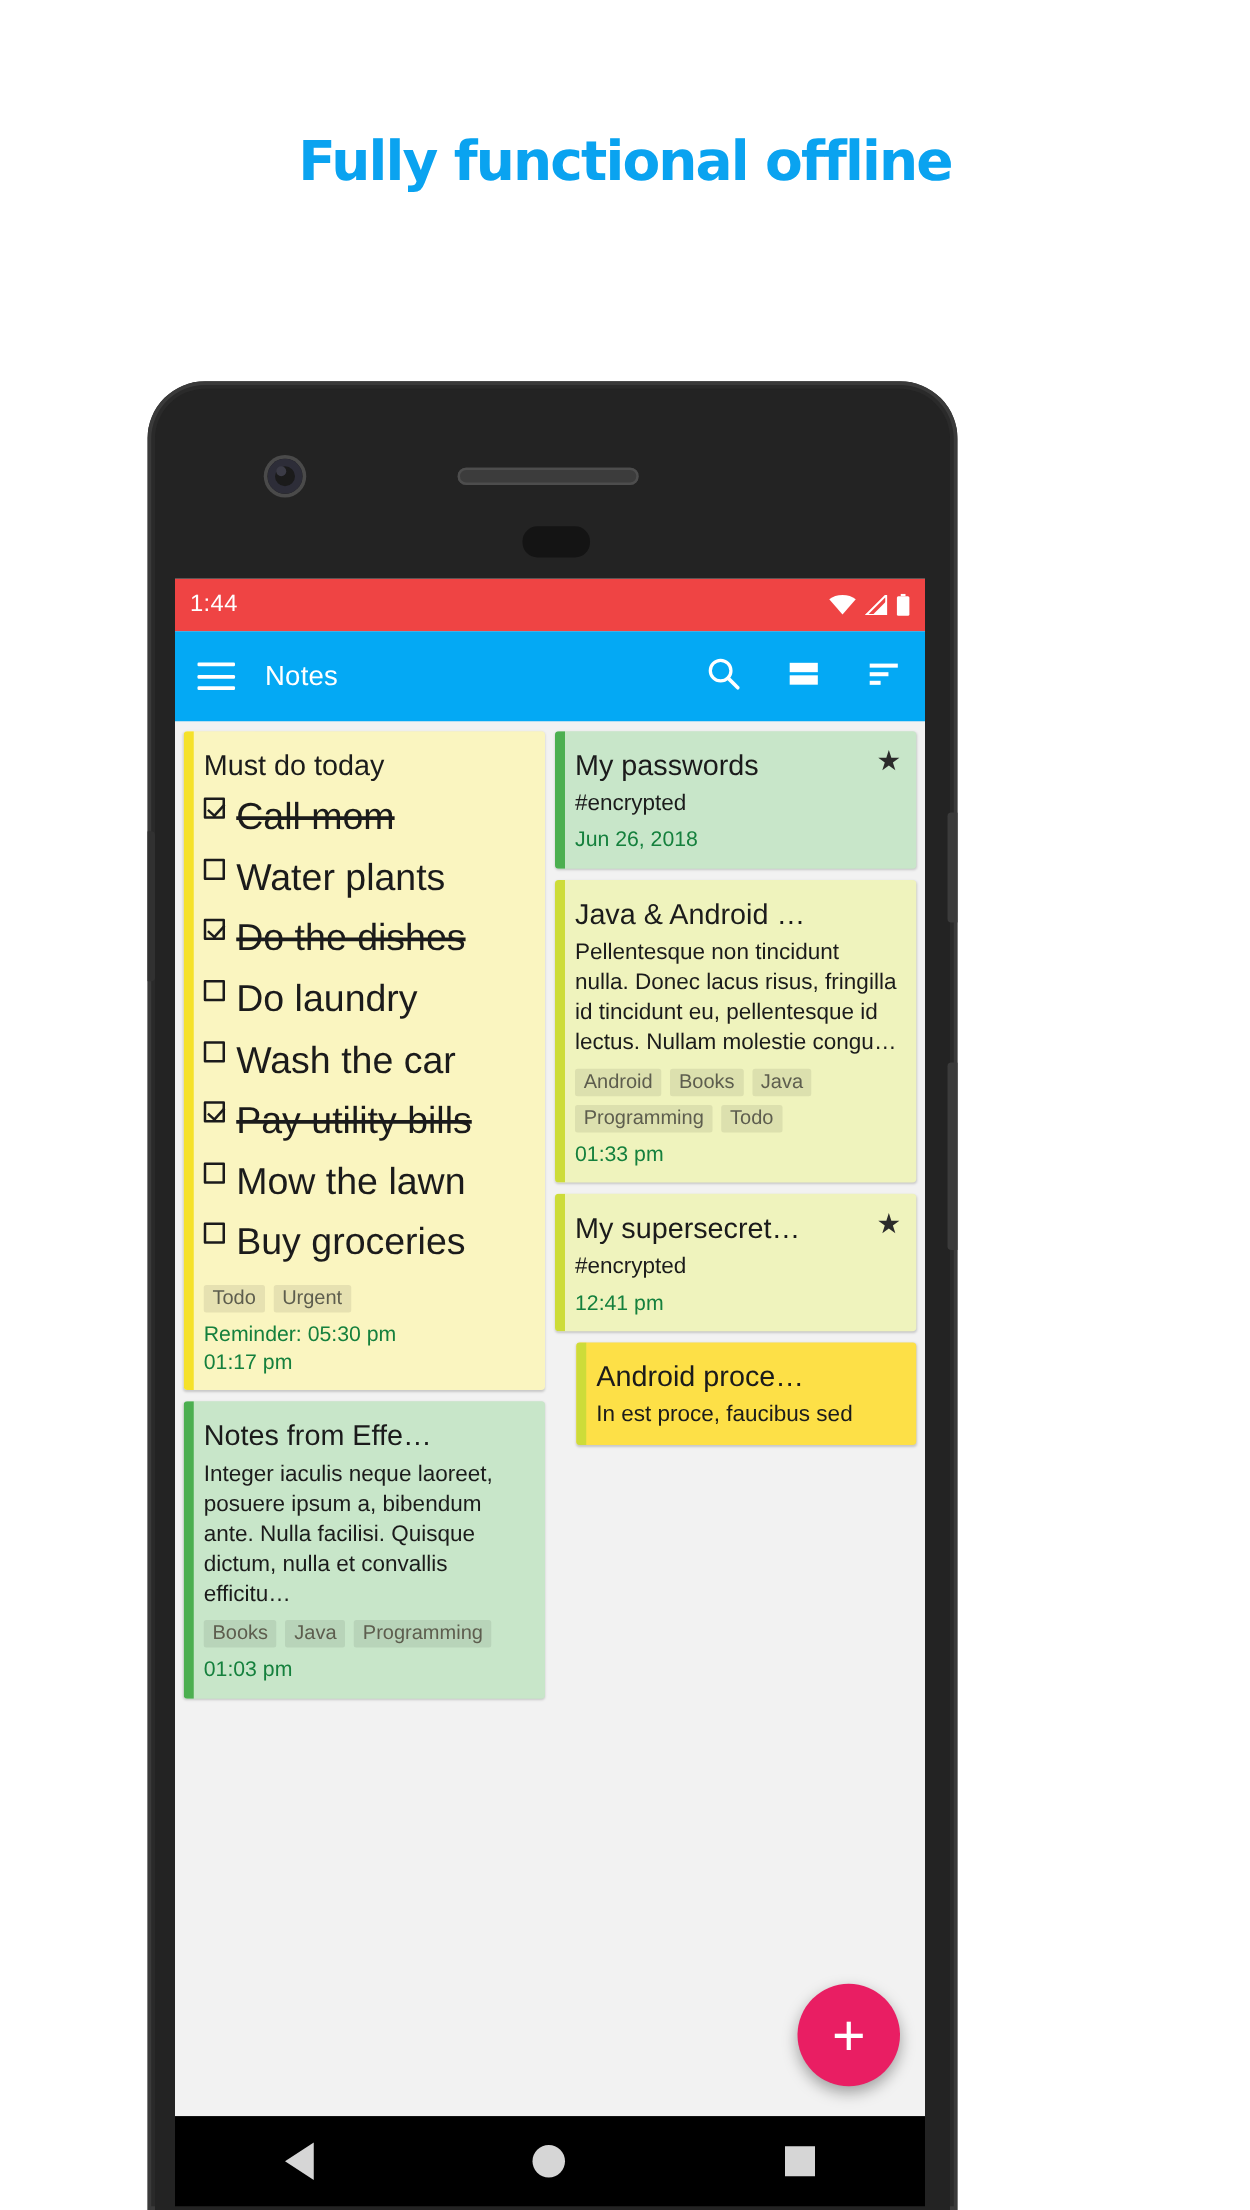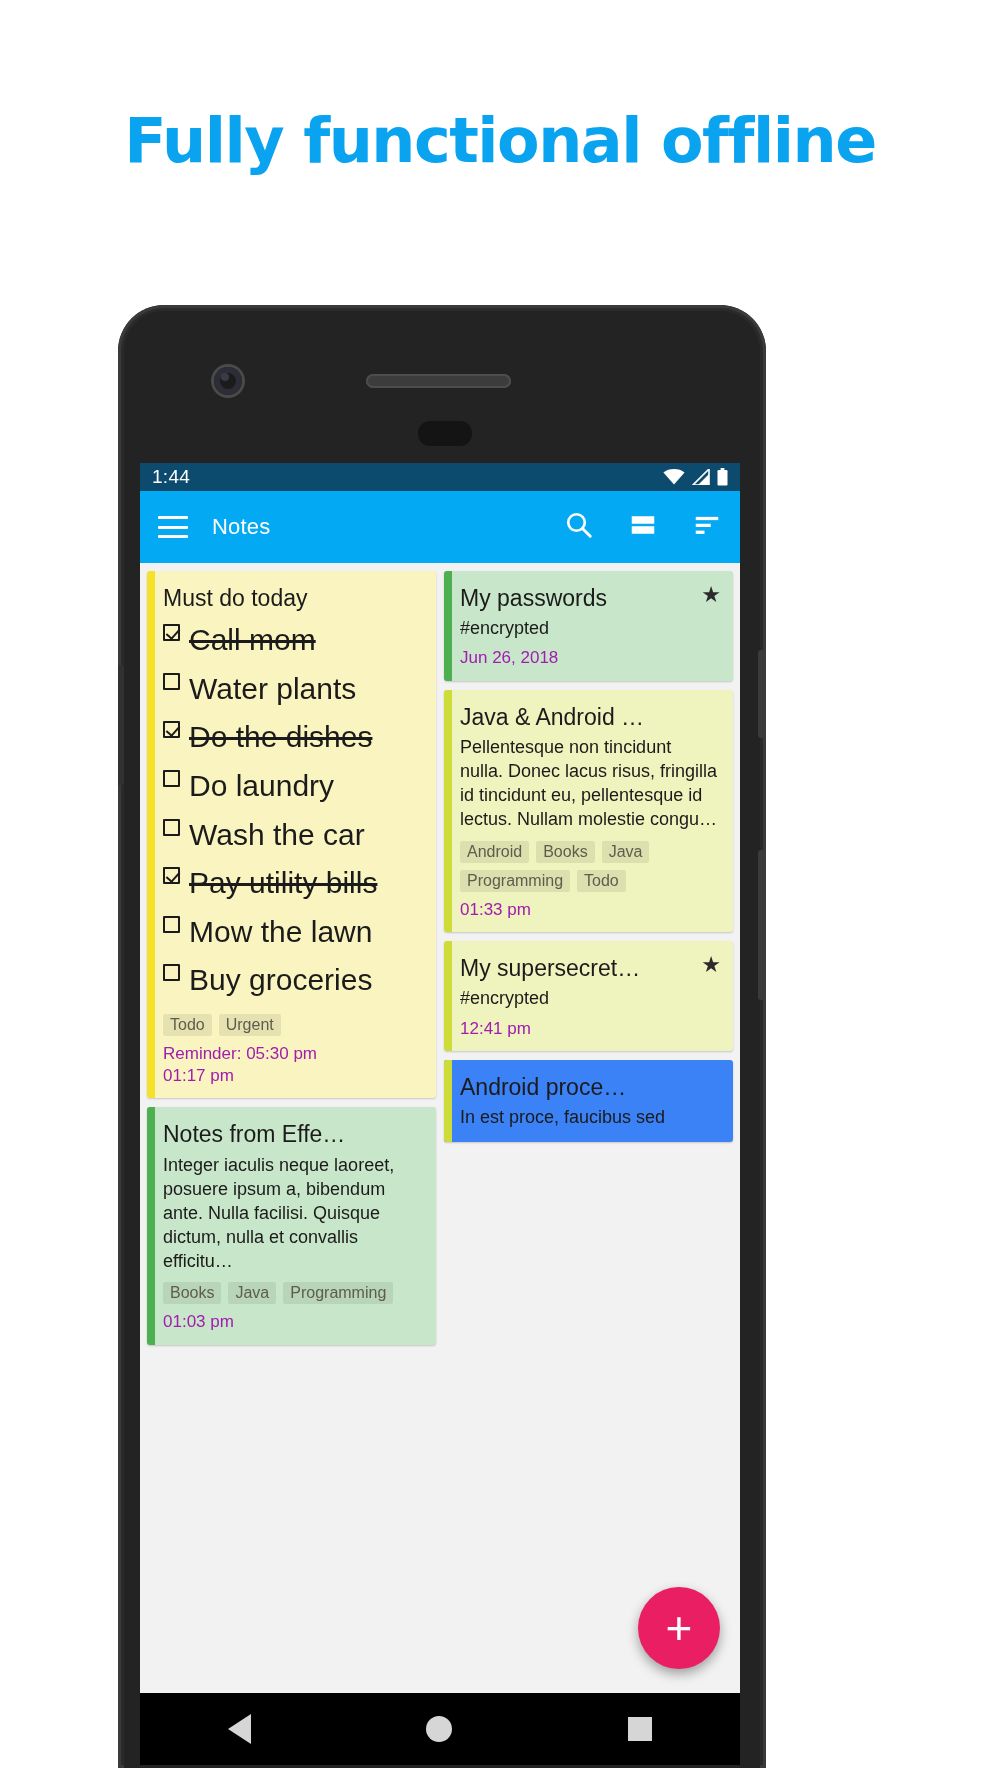--- a/index.html
+++ b/index.html
@@ -10,21 +10,21 @@
     overflow: hidden;
   }
   #page { position: relative; width: 1000px; height: 1768px; background:#fff; }
 
   
   .headline {
     position: absolute; left: 0; top: 104px; width: 1000px;
     text-align: center;
     font-family: "DejaVu Sans", sans-serif;
     font-weight: 700;
-    font-size: 62px;
+    font-size: 44px;
     letter-spacing: -1.5px;
     color: #0aa3f0;
     white-space: nowrap;
   }
 
   
   .phone {
     position: absolute;
     left: 118px; top: 305px;
     width: 648px; height: 1463px;
@@ -64,21 +64,21 @@
   
   .screen {
     position:absolute; left:22px; top:158px;
     width:600px; height:1230px;
     background:#f2f2f2;
     overflow:hidden;
   }
 
   
   .statusbar {
-    height:28px; background:#0c4a6e; color:#fff;
+    height:42px; background:#ef4444; color:#fff;
     display:flex; align-items:center; padding:2px 12px;
     font-size:19px;
   }
   .sb-time { flex:0 0 auto; font-size:19px; letter-spacing:.3px; }
   .sb-icons { margin-left:auto; display:flex; align-items:center; gap:7px; }
   .ic-wifi { width:22px; height:16px; position:relative; }
   .ic-wifi svg, .ic-signal svg, .ic-batt svg { display:block; }
 
   
   .appbar {
@@ -136,21 +136,21 @@
   }
   .check-item.done .txt { text-decoration:line-through; }
 
   .tags { display:flex; flex-wrap:wrap; gap:7px; margin-top:9px; }
   .tag {
     font-size:16px; color:#5d5d4e;
     background:rgba(0,0,0,.08);
     padding:2px 7px; border-radius:2px;
     white-space:nowrap;
   }
-  .meta { font-size:17px; color:#a21caf; margin-top:7px; line-height:1.28; }
+  .meta { font-size:17px; color:#15803d; margin-top:7px; line-height:1.28; }
   .meta .time { display:block; }
 
   
   .fab {
     position:absolute; right:20px; bottom:24px;
     width:82px; height:82px; border-radius:50%;
     background:#e91e63; color:#fff;
     display:flex; align-items:center; justify-content:center;
     box-shadow:0 5px 12px rgba(0,0,0,.35);
     font-size:46px; line-height:1; font-weight:300;
@@ -335,21 +335,21 @@
               <div class="stripe" style="background: rgb(205, 220, 57);"></div>
               <div class="star">★</div>
               <div class="card-title">My supersecret…</div>
               <div class="card-body">
                 <p>#encrypted</p>
               </div>
               <div class="meta">
                 <span class="time">12:41 pm</span>
               </div>
             </div>
-            <div class="card" style="background: #3b82f6;">
+            <div class="card" style="background: #fde047; margin-left: 17px;">
               <div class="stripe" style="background: rgb(205, 220, 57);"></div>
               <div class="card-title">Android proce…</div>
               <div class="card-body">
                 <p>In est proce, faucibus sed</p>
               </div>
             </div>
           </div>
       </div>
 
       <div class="fab">+</div>

